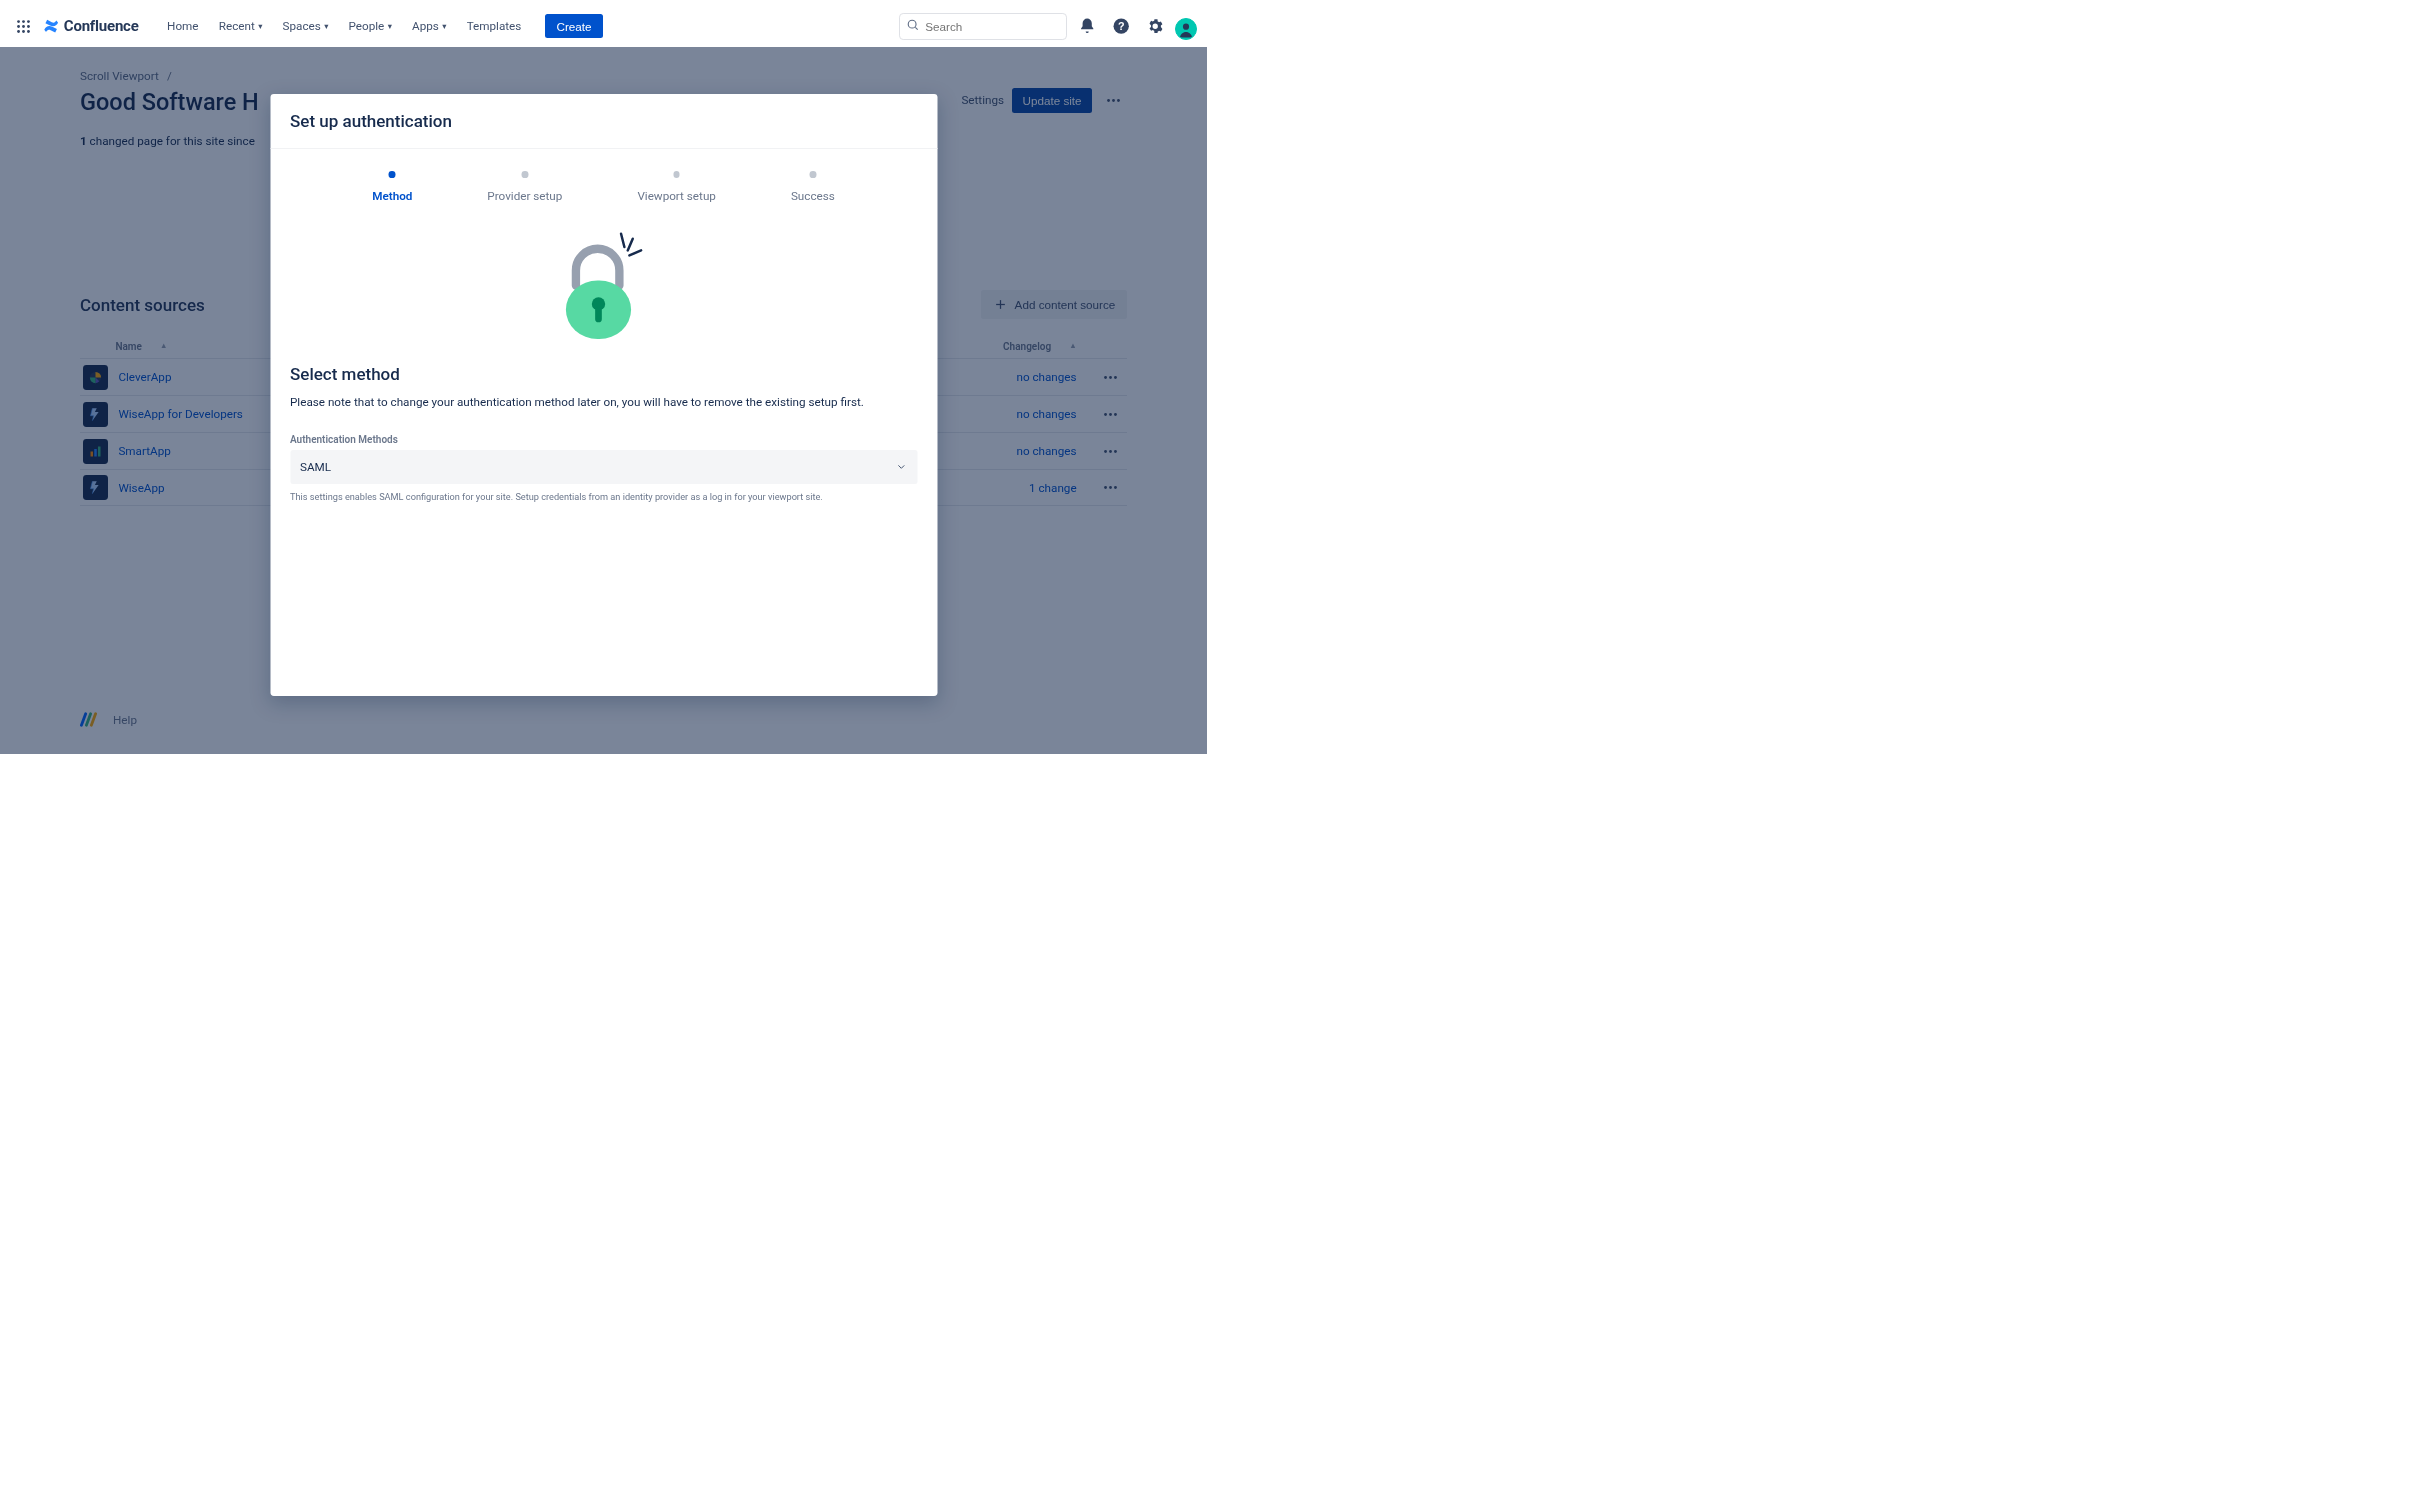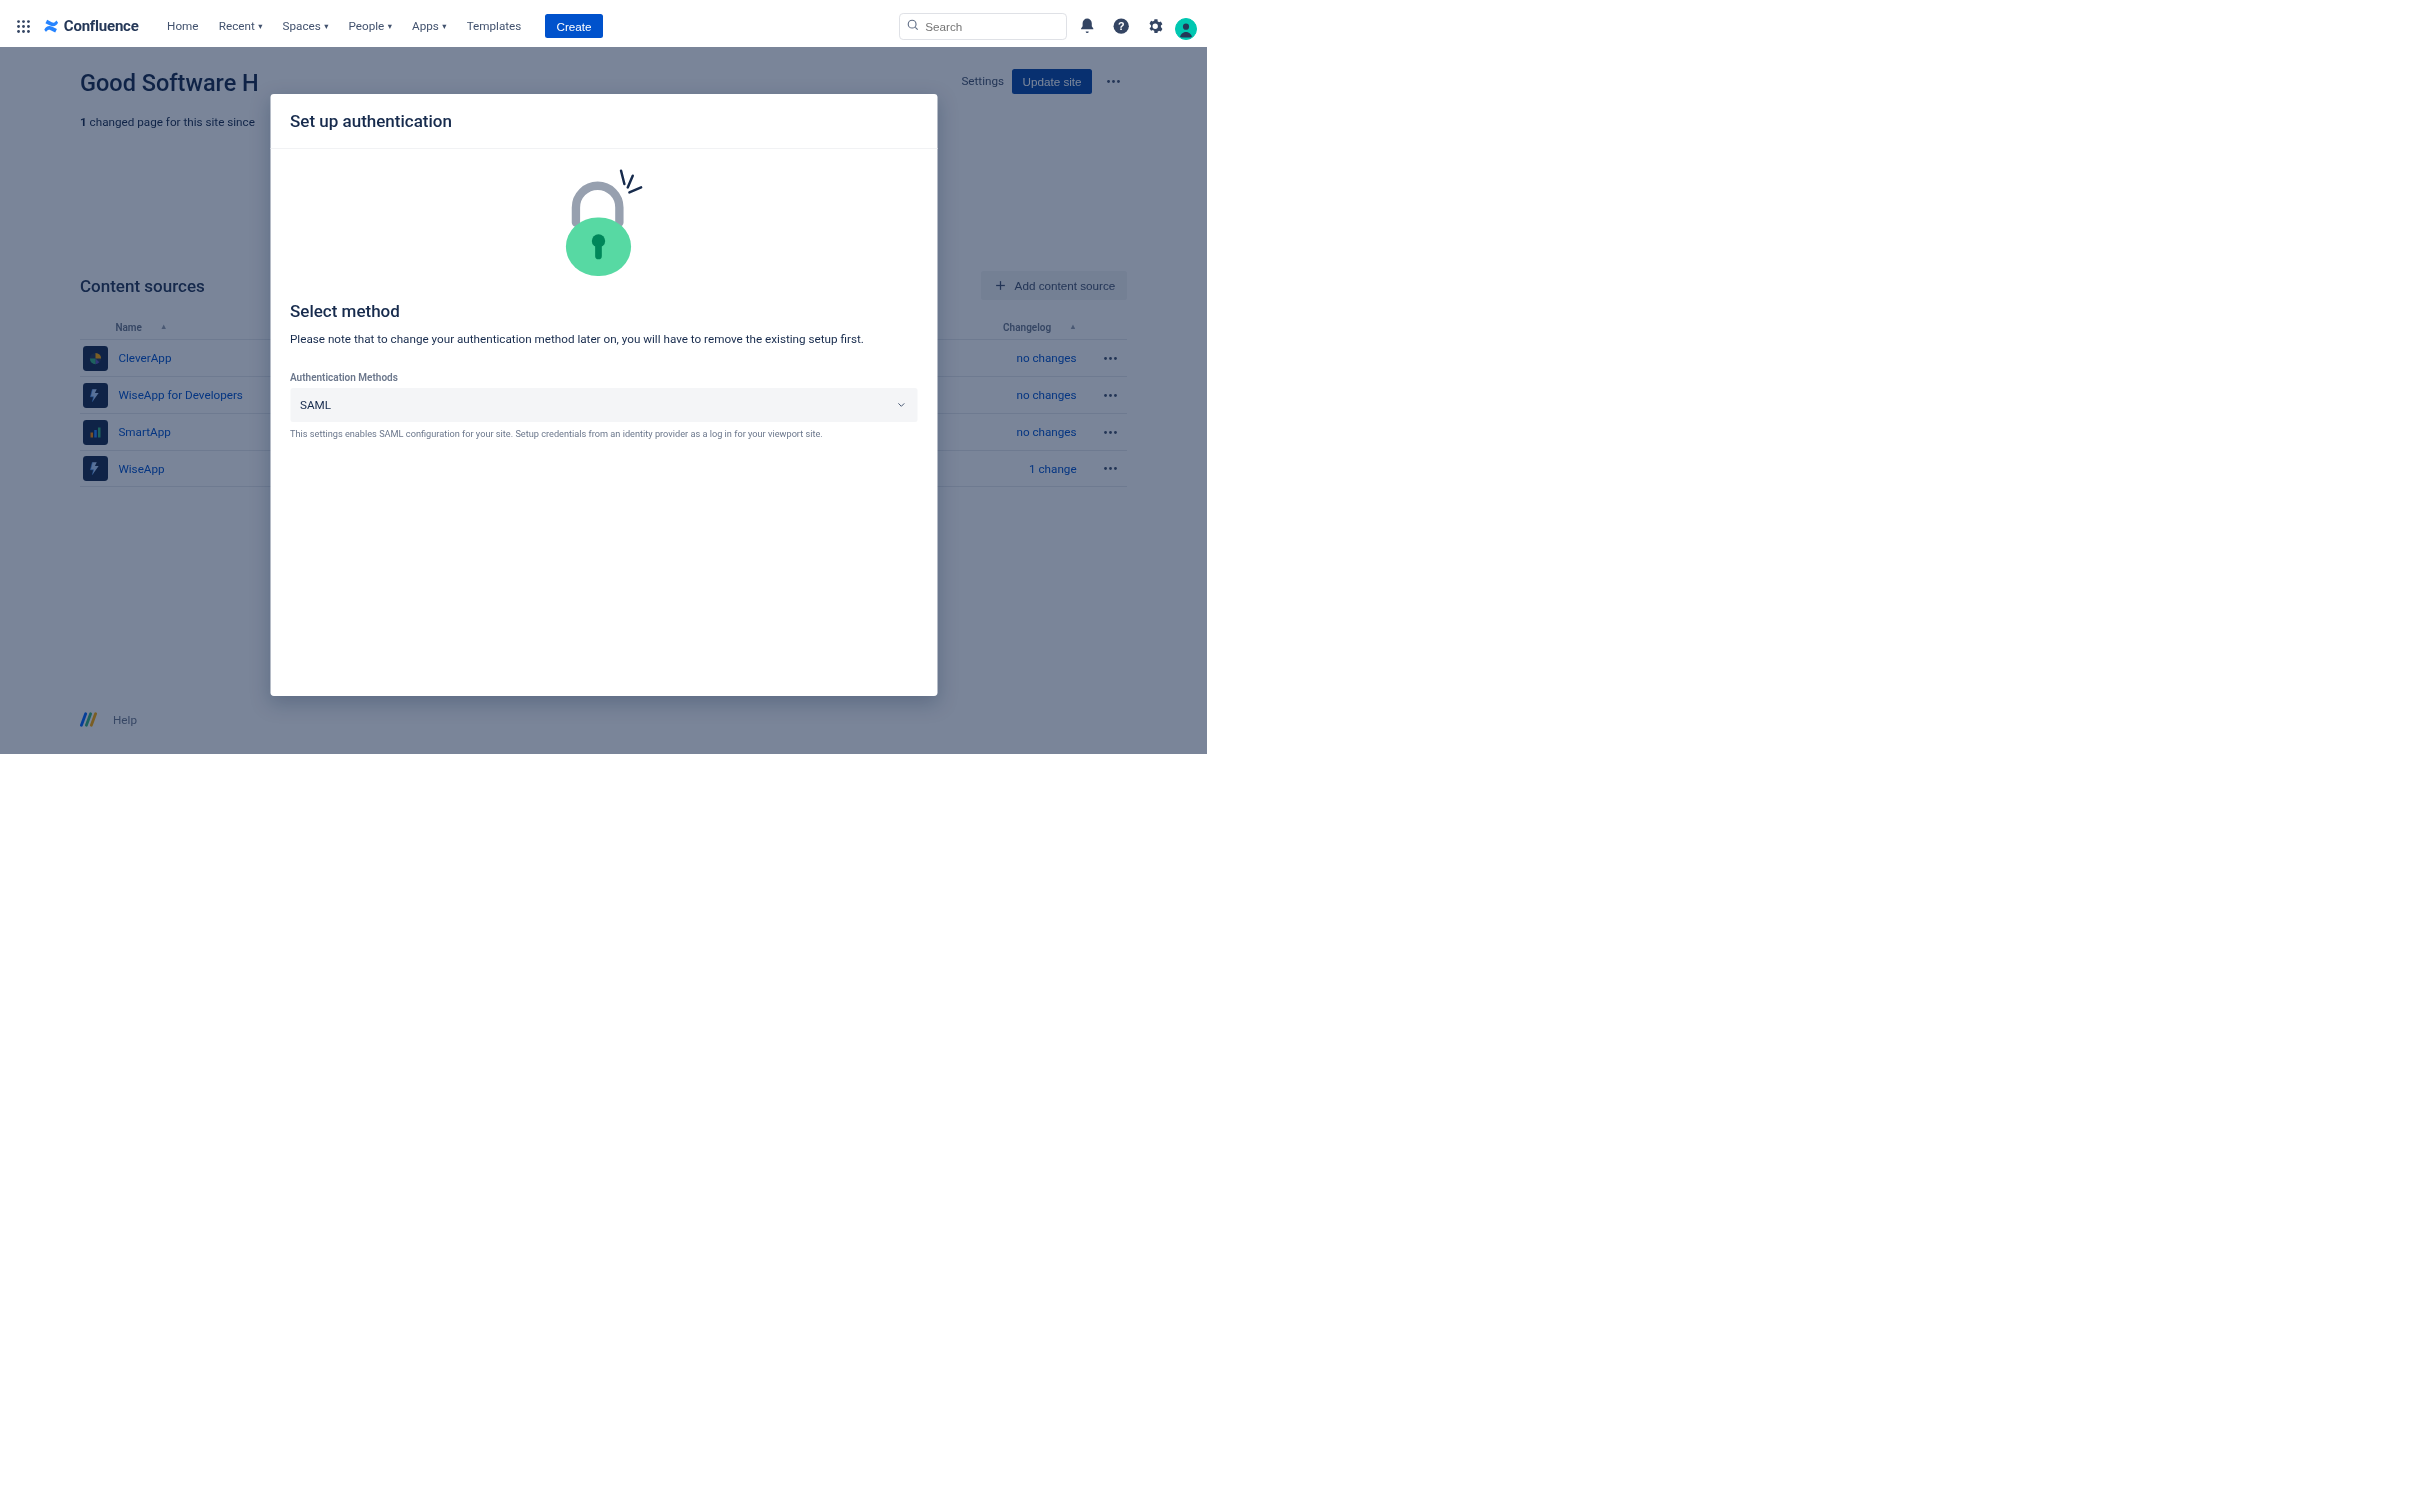--- a/index.html
+++ b/index.html
@@ -203,20 +203,24 @@
       <svg width="22" height="22" viewBox="0 0 26 26">
           <circle cx="13" cy="13" r="13" fill="#00C7B1"></circle>
           <circle cx="13" cy="10" r="4" fill="#253858"></circle>
           <path d="M5 24c1-5 5-7 8-7s7 2 8 7" fill="#253858"></path>
         </svg>
     </div>
   </div>
 </div>
 
 <div class="page-under">
+  <div class="breadcrumb">
+    <a>Scroll Viewport</a>
+    <span>/</span>
+  </div>
   <div class="page-header-row">
     <h1 class="page-title">Good Software H</h1>
     <div class="page-actions">
       <span class="link-plain">Settings</span>
       <button class="btn-deepblue">Update site</button>
       <span class="ellipsis-btn">
         <svg width="17" height="17" viewBox="0 0 24 24" fill="currentColor">
             <circle cx="5" cy="12" r="2"></circle>
             <circle cx="12" cy="12" r="2"></circle>
             <circle cx="19" cy="12" r="2"></circle>
@@ -350,20 +354,38 @@
   </div>
 </div>
 
 <div class="overlay"></div>
 
 <div class="modal">
   <div class="modal-header">
     <div class="modal-title">Set up authentication</div>
   </div>
 
+  <div class="stepper">
+    <div class="step active">
+      <div class="step-dot"></div>
+      <div class="step-label">Method</div>
+    </div>
+    <div class="step">
+      <div class="step-dot"></div>
+      <div class="step-label">Provider setup</div>
+    </div>
+    <div class="step">
+      <div class="step-dot"></div>
+      <div class="step-label">Viewport setup</div>
+    </div>
+    <div class="step">
+      <div class="step-dot"></div>
+      <div class="step-label">Success</div>
+    </div>
+  </div>
 
   <div class="modal-illus">
     <svg width="92" height="117" viewBox="0 0 110 140">
       <line x1="76" y1="8" x2="80" y2="24" stroke="#172B4D" stroke-width="3" stroke-linecap="round"></line>
       <line x1="90" y1="14" x2="84" y2="28" stroke="#172B4D" stroke-width="3" stroke-linecap="round"></line>
       <line x1="100" y1="28" x2="86" y2="34" stroke="#172B4D" stroke-width="3" stroke-linecap="round"></line>
       <path d="M22 70 v-18 a26 26 0 0 1 52 0 v18" fill="none" stroke="#97A0AF" stroke-width="10" stroke-linecap="round"></path>
       <rect x="10" y="64" width="78" height="70" rx="38" fill="#57D9A3"></rect>
       <circle cx="49" cy="92" r="8" fill="#00875A"></circle>
       <rect x="45" y="96" width="8" height="18" rx="4" fill="#00875A"></rect>

